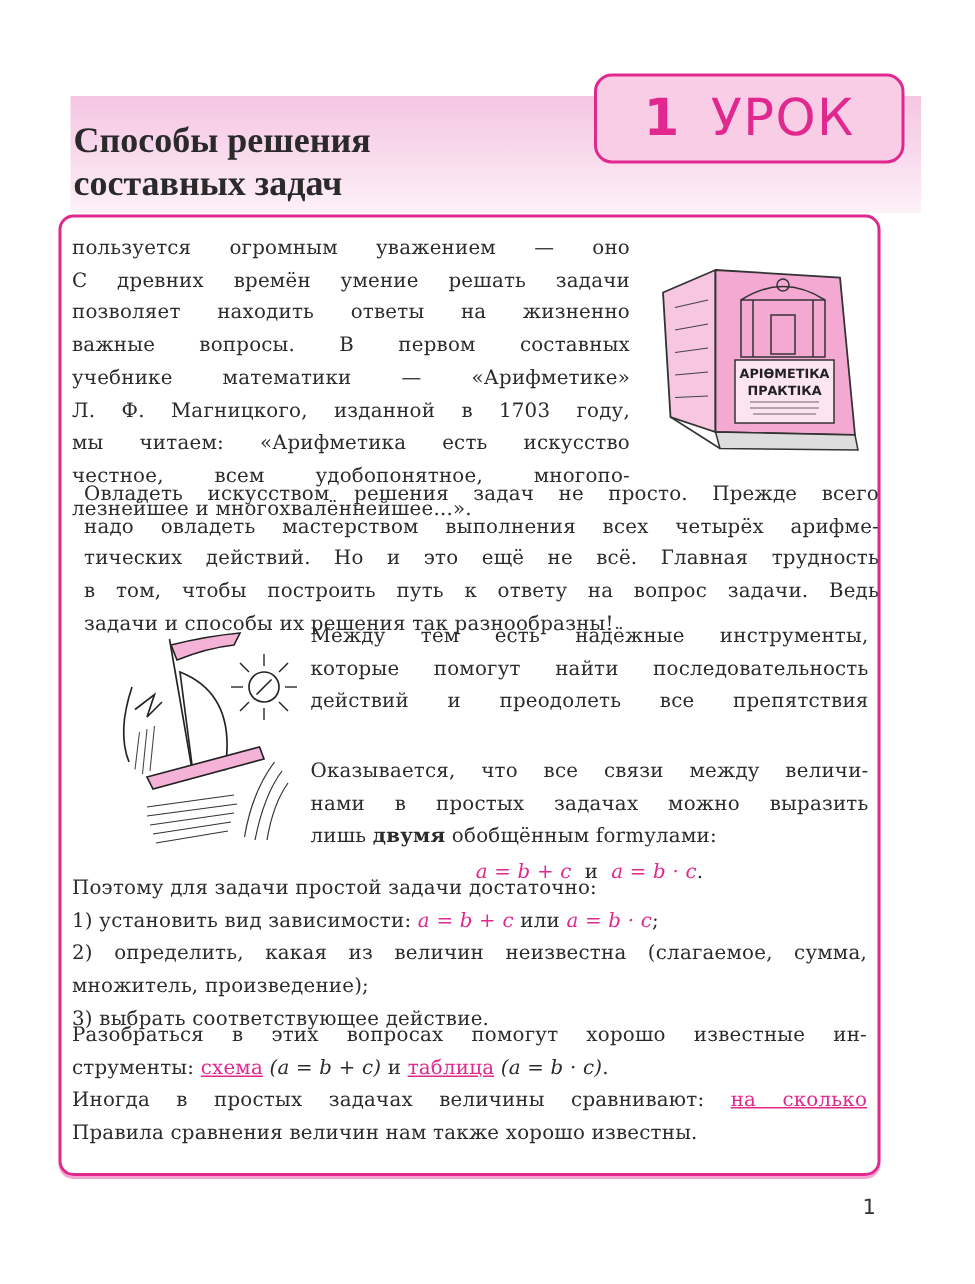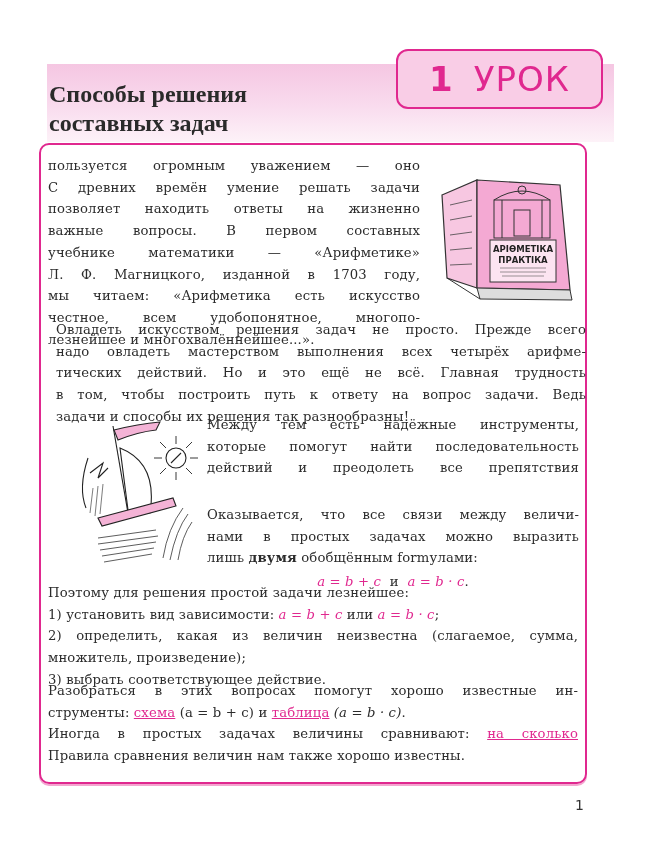--- a/index.html
+++ b/index.html
@@ -158,30 +158,30 @@
   <span class="ln">нами в простых задачах можно выразить</span>
   <span class="ln last"><span>лишь </span><span class="bold">двумя</span><span> обобщённым formулами:</span></span>
   <span class="ln last" style="text-align:left; text-align-last:center; margin-top:2px;">
     <span class="formula">a = b + c</span>
     &nbsp;<span>и</span>&nbsp;
     <span class="formula">a = b · c</span><span>.</span>
   </span>
 </p>
 
 <p class="txt" style="left:48px; top:582px; width:530px;">
-  <span class="ln last">Поэтому для решения простой задачи лезнейшее:</span>
+  <span class="ln last">Поэтому для задачи простой задачи достаточно:</span>
   <span class="ln last"><span>1) установить вид зависимости: </span><span class="formula">a = b + c</span><span> или </span><span class="formula">a = b · c</span><span>;</span></span>
   <span class="ln">2) определить, какая из величин неизвестна (слагаемое, сумма,</span>
   <span class="ln last">множитель, произведение);</span>
   <span class="ln last">3) выбрать соответствующее действие.</span>
 </p>
 
 <p class="txt" style="left:48px; top:680px; width:530px;">
   <span class="ln">Разобраться в этих вопросах помогут хорошо известные ин-</span>
-  <span class="ln last"><span>струменты: </span><span class="pink">схема</span> <span style="">(a = b + c)</span><span> и </span><span class="pink">таблица</span> <span style="font-style:italic">(a = b · c)</span><span>.</span></span>
+  <span class="ln last"><span>струменты: </span><span class="pink">схема</span> <span style="font-style:italic">(a = b + c)</span><span> и </span><span class="pink">таблица</span> <span style="font-style:italic">(a = b · c)</span><span>.</span></span>
 </p>
 
 <p class="txt" style="left:48px; top:723px; width:530px;">
   <span class="ln"><span>Иногда в простых задачах величины сравнивают: </span><span class="pink">на сколько</span></span>
   <span class="ln last">Правила сравнения величин нам также хорошо известны.</span>
 </p>
 
 <div class="page-number">1</div>
 
 </body></html>

